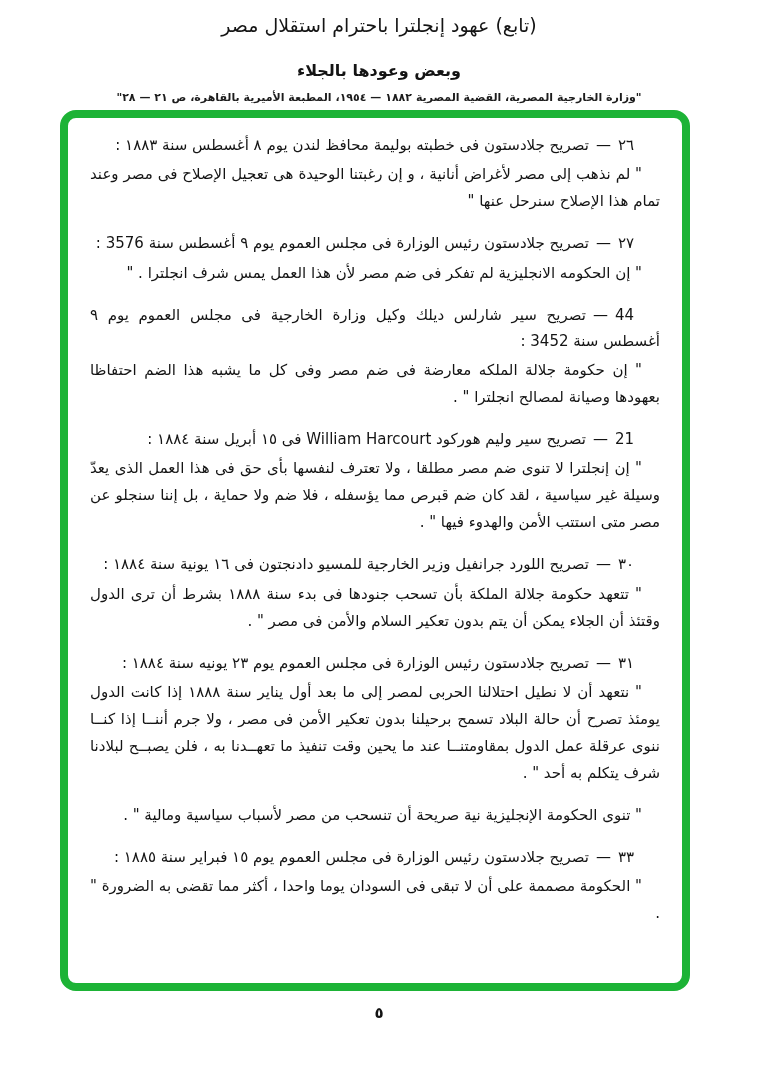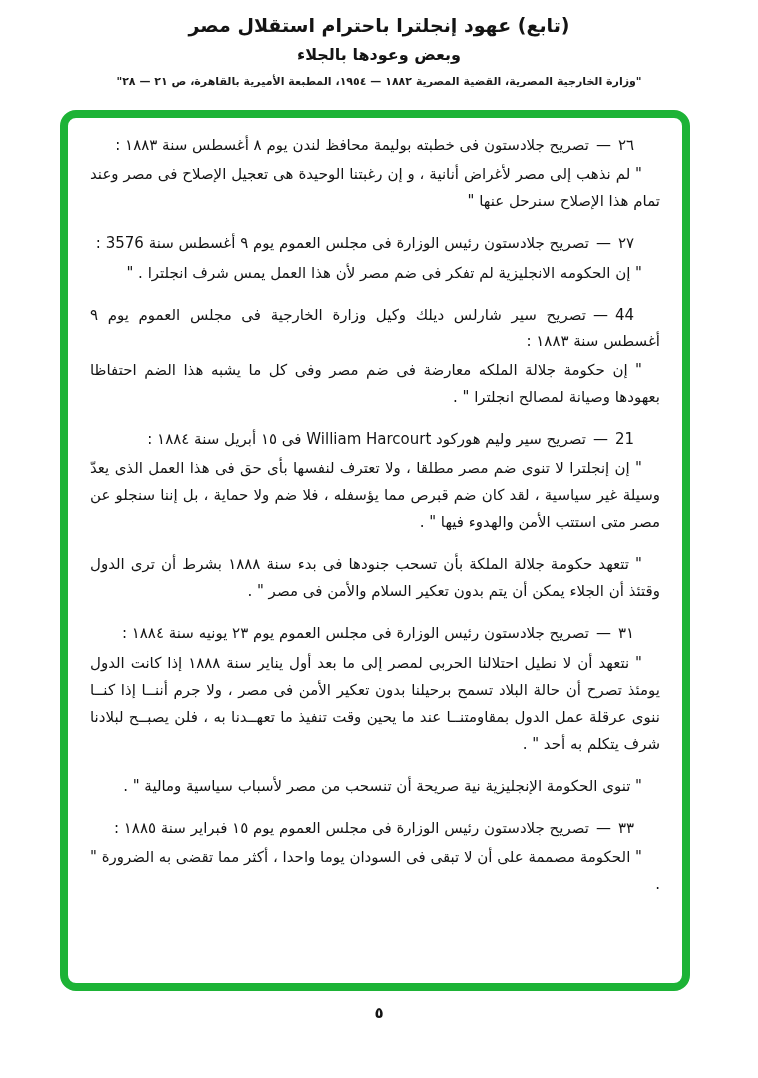--- a/index.html
+++ b/index.html
@@ -13,27 +13,27 @@
     font-family: "DejaVu Sans", sans-serif;
     color: #141414;
     overflow: hidden;
   }
   .doc-header {
     padding-top: 14px;
     text-align: center;
   }
   .title-line1 {
     font-size: 19px;
-    font-weight: bold;
+    font-weight: normal;
     letter-spacing: 0.2px;
   }
   .title-line2 {
     font-size: 16px;
     font-weight: bold;
-    margin-top: 9px;
+    margin-top: 25px;
   }
   .title-line3 {
     font-size: 11px;
     font-weight: bold;
     margin-top: 11px;
     color: #1c1c1c;
   }
   .frame {
     position: absolute;
     left: 60px;
@@ -89,30 +89,31 @@
     <p class="entry-heading"><span class="num">٢٦</span><span class="dash">—</span><span>تصريح جلادستون فى خطبته بوليمة محافظ لندن يوم ٨ أغسطس سنة ١٨٨٣ :</span></p>
     <p class="entry-body">" لم نذهب إلى مصر لأغراض أنانية ، و إن رغبتنا الوحيدة هى تعجيل الإصلاح فى مصر وعند تمام هذا الإصلاح سنرحل عنها "</p>
   </article>
 
   <article class="entry">
     <p class="entry-heading"><span class="num">٢٧</span><span class="dash">—</span><span>تصريح جلادستون رئيس الوزارة فى مجلس العموم يوم ٩ أغسطس سنة 3576 :</span></p>
     <p class="entry-body">" إن الحكومه الانجليزية لم تفكر فى ضم مصر لأن هذا العمل يمس شرف انجلترا . "</p>
   </article>
 
   <article class="entry">
-    <p class="entry-heading"><span class="num">44</span><span class="dash">—</span><span>تصريح سير شارلس ديلك وكيل وزارة الخارجية فى مجلس العموم يوم ٩ أغسطس سنة ١٨٨٣ :</span></p>
+    <p class="entry-heading"><span class="num">44</span><span class="dash">—</span><span>تصريح سير شارلس ديلك وكيل وزارة الخارجية فى مجلس العموم يوم ٩ أغسطس سنة 3452 :</span></p>
     <p class="entry-body">" إن حكومة جلالة الملكه معارضة فى ضم مصر وفى كل ما يشبه هذا الضم احتفاظا بعهودها وصيانة لمصالح انجلترا " .</p>
   </article>
 
   <article class="entry">
     <p class="entry-heading"><span class="num">21</span><span class="dash">—</span><span>تصريح سير وليم هوركود William Harcourt فى ١٥ أبريل سنة ١٨٨٤ :</span></p>
     <p class="entry-body">" إن إنجلترا لا تنوى ضم مصر مطلقا ، ولا تعترف لنفسها بأى حق فى هذا العمل الذى يعدّ وسيلة غير سياسية ، لقد كان ضم قبرص مما يؤسفله ، فلا ضم ولا حماية ، بل إننا سنجلو عن مصر متى استتب الأمن والهدوء فيها " .</p>
   </article>
 
   <article class="entry">
+    <p class="entry-heading"><span class="num">٣٠</span><span class="dash">—</span><span>تصريح اللورد جرانفيل وزير الخارجية للمسيو دادنجتون فى ١٦ يونية سنة ١٨٨٤ :</span></p>
     <p class="entry-body">" تتعهد حكومة جلالة الملكة بأن تسحب جنودها فى بدء سنة ١٨٨٨ بشرط أن ترى الدول وقتئذ أن الجلاء يمكن أن يتم بدون تعكير السلام والأمن فى مصر " .</p>
   </article>
 
   <article class="entry">
     <p class="entry-heading"><span class="num">٣١</span><span class="dash">—</span><span>تصريح جلادستون رئيس الوزارة فى مجلس العموم يوم ٢٣ يونيه سنة ١٨٨٤ :</span></p>
     <p class="entry-body">" نتعهد أن لا نطيل احتلالنا الحربى لمصر إلى ما بعد أول يناير سنة ١٨٨٨ إذا كانت الدول يومئذ تصرح أن حالة البلاد تسمح برحيلنا بدون تعكير الأمن فى مصر ، ولا جرم أننــا إذا كنــا ننوى عرقلة عمل الدول بمقاومتنــا عند ما يحين وقت تنفيذ ما تعهــدنا به ، فلن يصبــح لبلادنا شرف يتكلم به أحد " .</p>
   </article>
 
   <article class="entry">
     <p class="entry-body">" تنوى الحكومة الإنجليزية نية صريحة أن تنسحب من مصر لأسباب سياسية ومالية " .</p>

